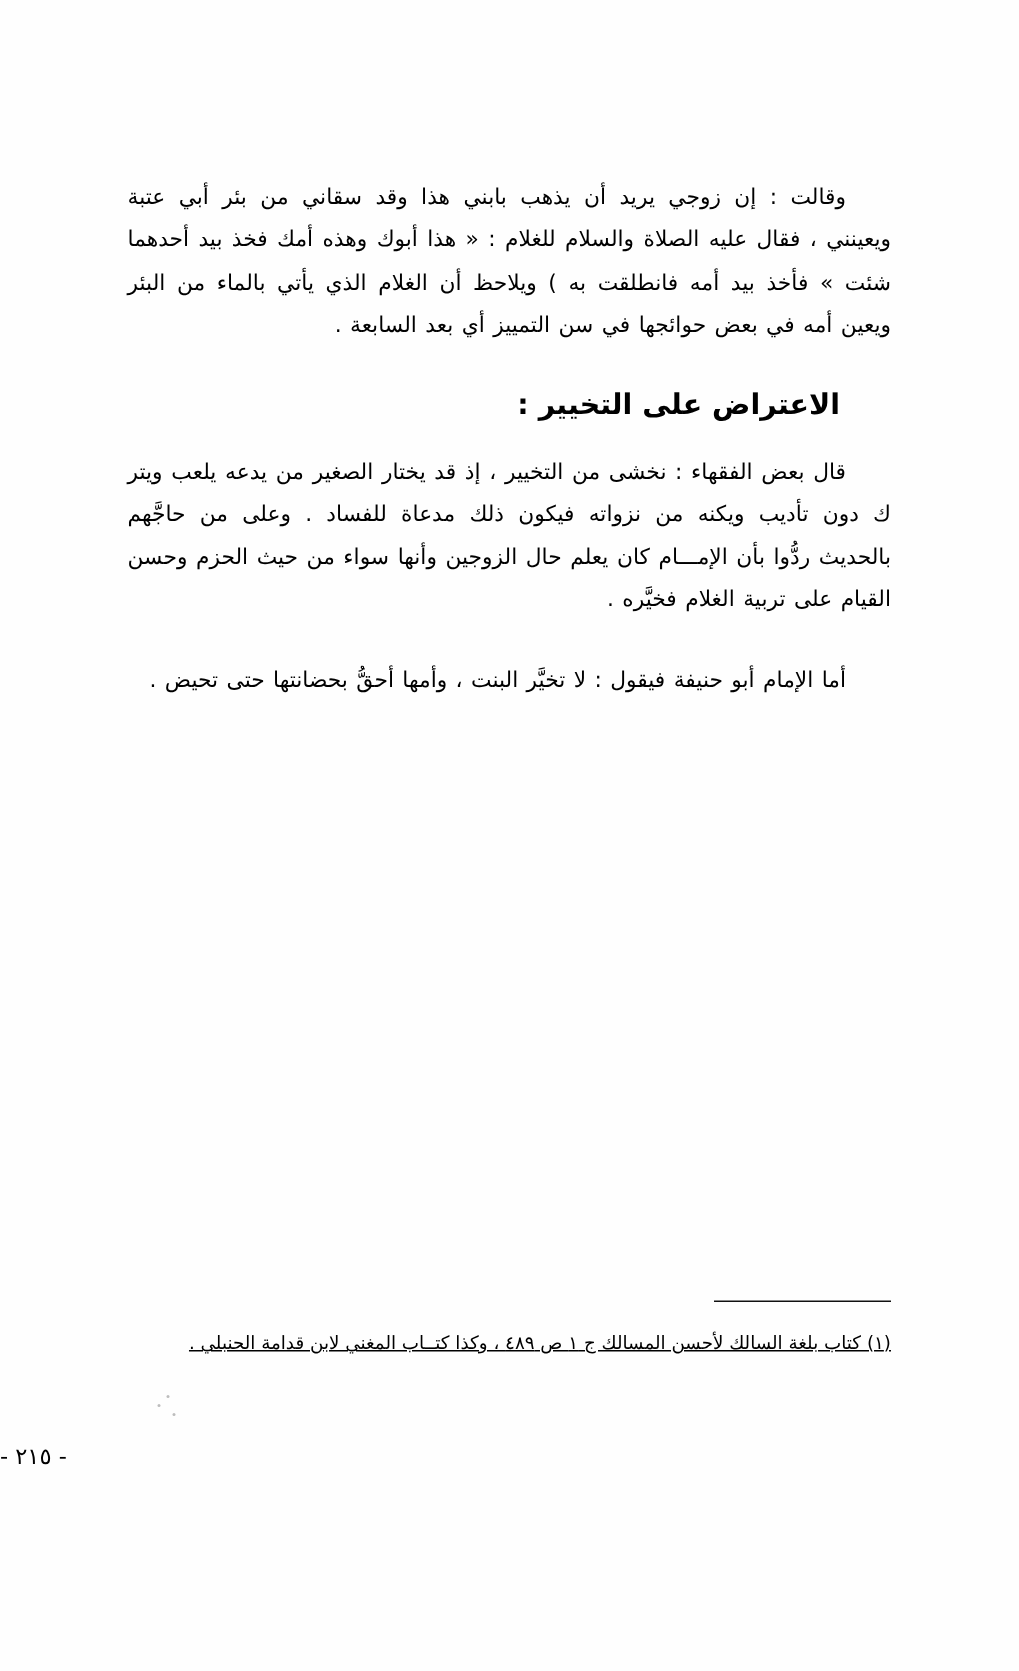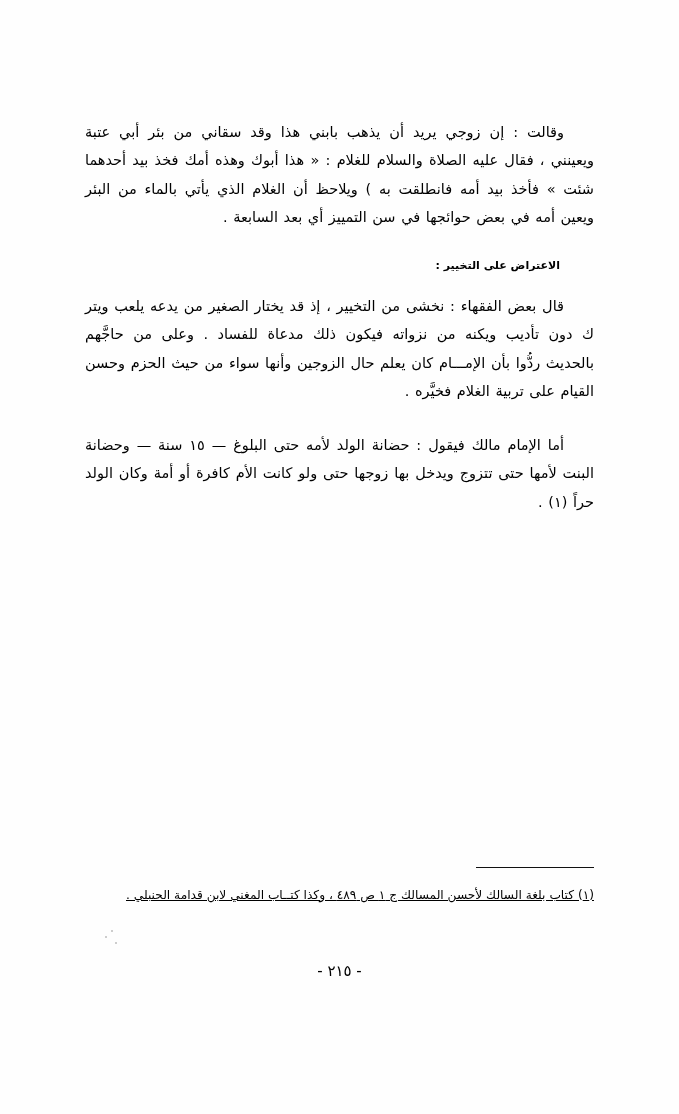--- a/index.html
+++ b/index.html
@@ -36,21 +36,21 @@
     margin: 0 0 18px 0;
     text-align: justify;
     text-justify: inter-word;
     letter-spacing: 0px;
     word-spacing: 1px;
   }
   .para.indent {
     text-indent: 30px;
   }
   .section-heading {
-    font-size: 11px;
+    font-size: 19px;
     font-weight: bold;
     margin: 28px 0 20px 0;
     text-align: right;
     padding-right: 34px;
   }
   .gap-top {
     margin-top: 26px;
   }
   .footnote-rule {
     position: absolute;
@@ -69,21 +69,21 @@
     text-align: justify;
     font-size: 12.2px;
     line-height: 1.95;
     text-decoration: underline;
   }
   .page-number {
     position: absolute;
     top: 962px;
     left: 0;
     width: 679px;
-    text-align: center;
+    text-align: left;
     font-size: 15px;
     letter-spacing: 1px;
   }
   .speck {
     position: absolute;
     width: 2px;
     height: 2px;
     background: #bdbdbd;
     border-radius: 50%;
   }
@@ -95,22 +95,22 @@
 
   <div class="content">
 
     <p class="para indent">وقالت : إن زوجي يريد أن يذهب بابني هذا وقد سقاني من بئر أبي عتبة ويعينني ، فقال عليه الصلاة والسلام للغلام : « هذا أبوك وهذه أمك فخذ بيد أحدهما شئت » فأخذ بيد أمه فانطلقت به ) ويلاحظ أن الغلام الذي يأتي بالماء من البئر ويعين أمه في بعض حوائجها في سن التمييز أي بعد السابعة .</p>
 
 
     <h2 class="section-heading">الاعتراض على التخيير :</h2>
 
     <p class="para indent">قال بعض الفقهاء : نخشى من التخيير ، إذ قد يختار الصغير من يدعه يلعب ويتر ك دون تأديب ويكنه من نزواته فيكون ذلك مدعاة للفساد . وعلى من حاجَّهم بالحديث ردُّوا بأن الإمـــام كان يعلم حال الزوجين وأنها سواء من حيث الحزم وحسن القيام على تربية الغلام فخيَّره .</p>
 
+    <p class="para indent gap-top">أما الإمام أبو حنيفة فيقول : لا تخيَّر البنت ، وأمها أحقُّ بحضانتها حتى تحيض .</p>
 
-    <p class="para indent gap-top">أما الإمام مالك فيقول : حضانة الولد لأمه حتى البلوغ — ١٥ سنة — وحضانة البنت لأمها حتى تتزوج ويدخل بها زوجها حتى ولو كانت الأم كافرة أو أمة وكان الولد حراً (١) .</p>
 
 
   </div>
 
   <div class="footnote-rule"></div>
 
   <div class="footnote">(١) كتاب بلغة السالك لأحسن المسالك ج ١ ص ٤٨٩ ، وكذا كتــاب المغني لابن قدامة الحنبلي .</div>
 
   <div class="page-number">- ٢١٥ -</div>
 

